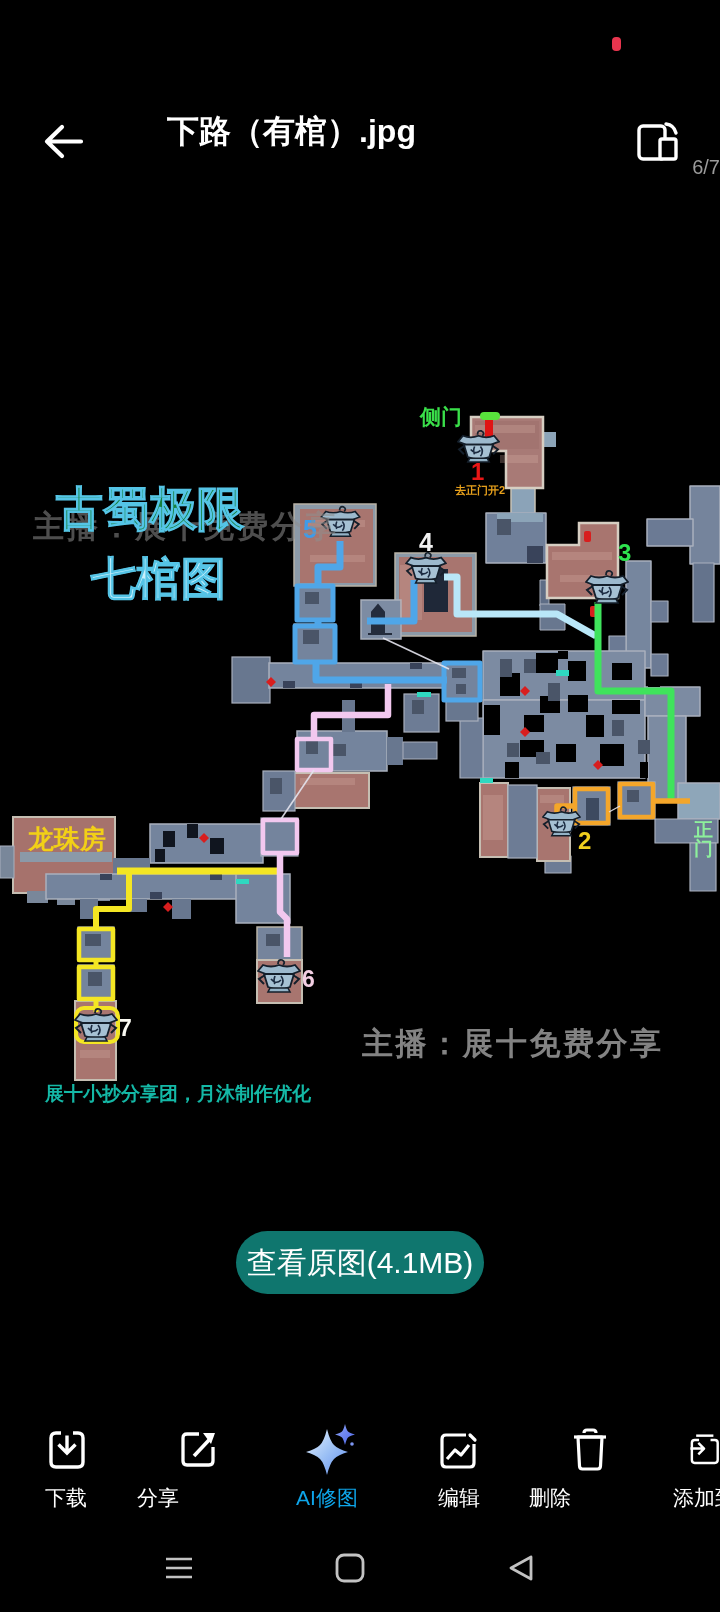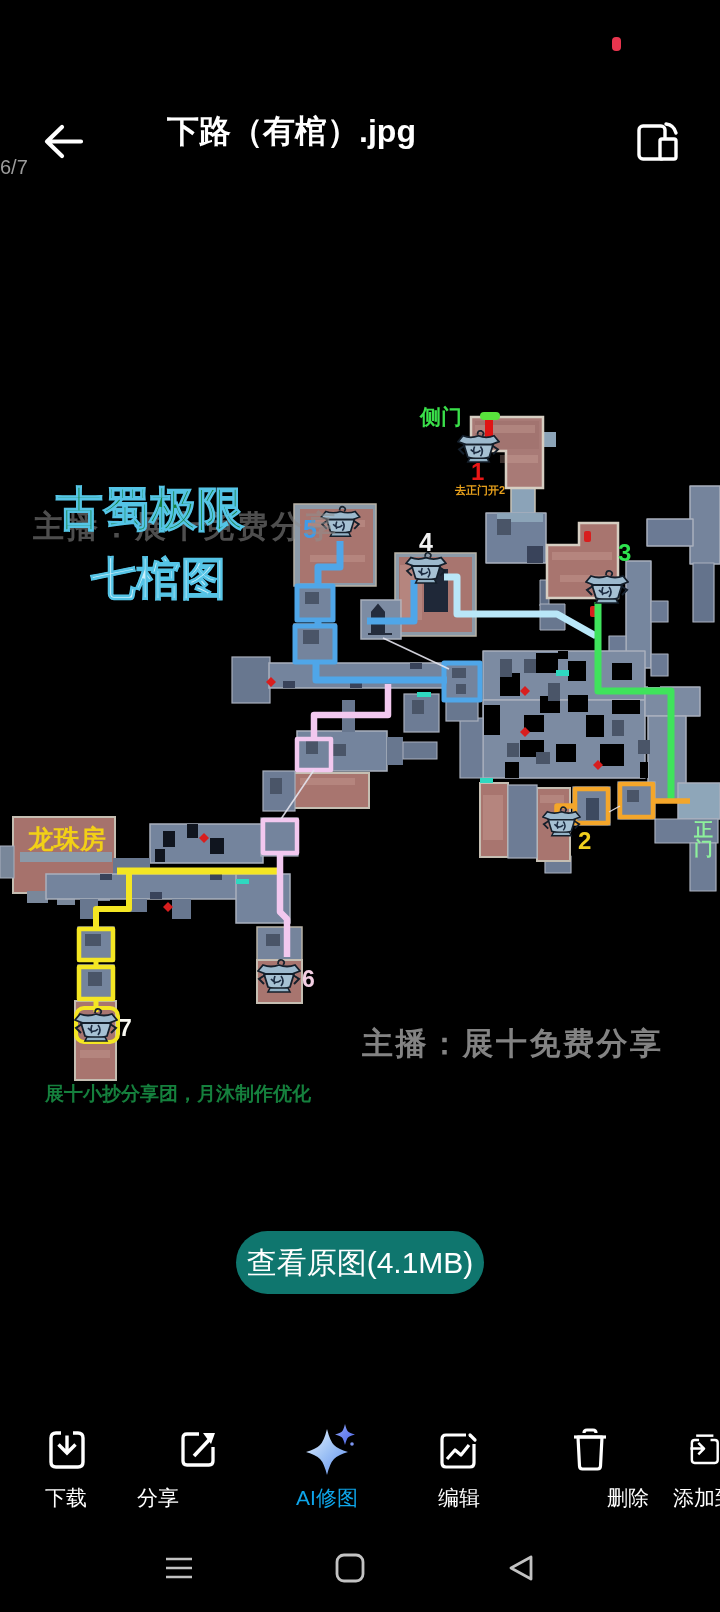--- a/index.html
+++ b/index.html
@@ -10,21 +10,21 @@
 <body>
 
 <div class="abs" style="left:612px;top:37px;width:9px;height:14px;background:#e8354e;border-radius:4px;"></div>
 
 <svg class="abs" style="left:44px;top:124px;" width="40" height="35" viewBox="0 0 40 35">
   <path d="M18 3 L3 17.5 L18 32 M3 17.5 L37 17.5" stroke="#fff" stroke-width="4.2" fill="none" stroke-linecap="round" stroke-linejoin="round"></path>
 </svg>
 
 <div class="abs" style="left:0;top:110px;width:583px;text-align:center;color:#fff;font-size:32px;font-weight:bold;letter-spacing:0px;">下路（有棺）.jpg</div>
 
-<div class="abs" style="left:0;top:156px;width:720px;text-align:left;color:#9b9b9b;font-size:20px;">6/7</div>
+<div class="abs" style="left:0;top:156px;width:720px;text-align:right;color:#9b9b9b;font-size:20px;">6/7</div>
 
 <svg class="abs" style="left:636px;top:120px;" width="44" height="44" viewBox="0 0 44 44">
   <rect x="3" y="6" width="26" height="33" rx="4" fill="none" stroke="#fff" stroke-width="3.4"></rect>
   <rect x="24" y="19" width="16" height="20" rx="2" fill="#000" stroke="#fff" stroke-width="3.4"></rect>
   <path d="M30 4 q8 1 10 9" fill="none" stroke="#fff" stroke-width="3.4" stroke-linecap="round"></path>
 </svg>
 
 <svg class="abs" style="left:0;top:0;" width="720" height="1612" viewBox="0 0 720 1612">
 <defs>
 
@@ -390,21 +390,21 @@
 </svg>
 
 <div class="abs" style="left:33px;top:506px;font-size:31px;font-weight:bold;color:#8f8f8f;opacity:.55;letter-spacing:3px;">主播：展十免费分享</div>
 
 <div class="abs" style="left:56px;top:478px;font-size:47px;font-weight:bold;color:#15803d;letter-spacing:0px;-webkit-text-stroke:1px #55c4e6;">古蜀极限</div>
 
 <div class="abs" style="left:79px;top:549px;font-size:45px;font-weight:bold;color:#c9f0fc;letter-spacing:0px;margin-left:12px;-webkit-text-stroke:1px #55c4e6;">七棺图</div>
 
 <div class="abs" style="left:362px;top:1023px;font-size:31px;font-weight:bold;color:#9a9a9a;opacity:.85;letter-spacing:2.5px;">主播：展十免费分享</div>
 
-<div class="abs" style="left:45px;top:1081px;font-size:19px;font-weight:bold;color:#15803d;letter-spacing:0px;">展十小抄分享团，月沐制作优化</div>
+<div class="abs" style="left:45px;top:1081px;font-size:19px;font-weight:bold;color:#14b8a6;letter-spacing:0px;">展十小抄分享团，月沐制作优化</div>
 
 <div class="abs" style="left:236px;top:1231px;width:248px;height:63px;background:#0f766e;border-radius:32px;color:#fff;font-size:30px;line-height:63px;text-align:center;">查看原图(4.1MB)</div>
 
 <svg class="abs" style="left:47px;top:1430px;" width="40" height="40" viewBox="0 0 40 40">
   <path d="M14 3 H9 Q4 3 4 8 V32 Q4 37 9 37 H31 Q36 37 36 32 V8 Q36 3 31 3 H26" fill="none" stroke="#fff" stroke-width="3.4"></path>
   <path d="M20 5.5 V20.5 M11.5 14.5 L20 23 L28.5 14.5" fill="none" stroke="#fff" stroke-width="3.4" stroke-linejoin="miter"></path>
 </svg>
 
 <div class="abs" style="left:6px;top:1484px;width:120px;text-align:center;color:#fff;font-size:21px;">下载</div>
 
@@ -442,21 +442,21 @@
 </svg>
 
 <div class="abs" style="left:399px;top:1484px;width:120px;text-align:center;color:#fff;font-size:21px;">编辑</div>
 
 <svg class="abs" style="left:571px;top:1428px;" width="38" height="44" viewBox="0 0 38 44">
   <path d="M13 5 Q13 2 16 2 H22 Q25 2 25 5" fill="none" stroke="#fff" stroke-width="3.2"></path>
   <path d="M3 9 H35" stroke="#fff" stroke-width="3.2"></path>
   <path d="M7 9 H31 L29.5 38 Q29.4 41 26.5 41 H11.5 Q8.6 41 8.5 38 Z" fill="none" stroke="#fff" stroke-width="3.2" stroke-linejoin="round"></path>
 </svg>
 
-<div class="abs" style="left:529px;top:1484px;width:120px;text-align:right;color:#fff;font-size:21px;">删除</div>
+<div class="abs" style="left:529px;top:1484px;width:120px;text-align:left;color:#fff;font-size:21px;">删除</div>
 
 <svg class="abs" style="left:689px;top:1428px;" width="33" height="44" viewBox="0 0 46 44">
   <path d="M14 8 H8 Q4 8 4 12 V36 Q4 40 8 40 H36 Q40 40 40 36 V12 Q40 8 36 8 H30" fill="none" stroke="#fff" stroke-width="3.4"></path>
   <path d="M2 20 L20 20 M13 12 L21 20 L13 28" fill="none" stroke="#fff" stroke-width="3.4" stroke-linejoin="round"></path>
   <path d="M10 2 L34 2" stroke="#fff" stroke-width="3.4"></path>
 </svg>
 
 <div class="abs" style="left:673px;top:1484px;width:47px;overflow:hidden;color:#fff;font-size:21px;white-space:nowrap;">添加到</div>
 
 <svg class="abs" style="left:164px;top:1553px;" width="30" height="30" viewBox="0 0 30 30">

